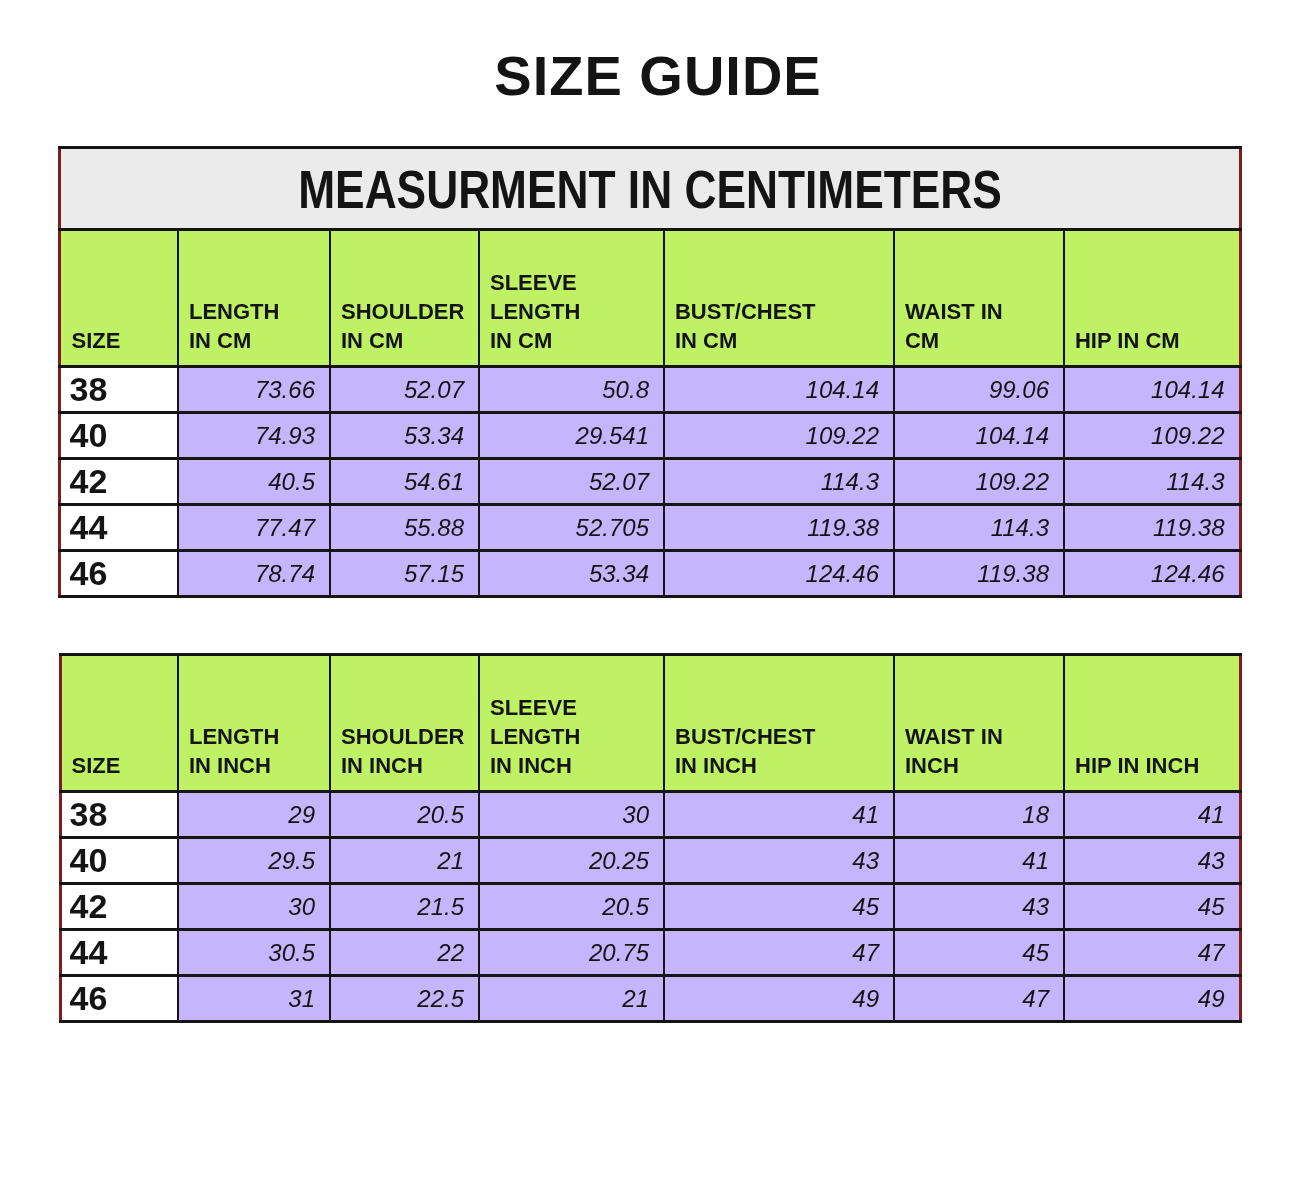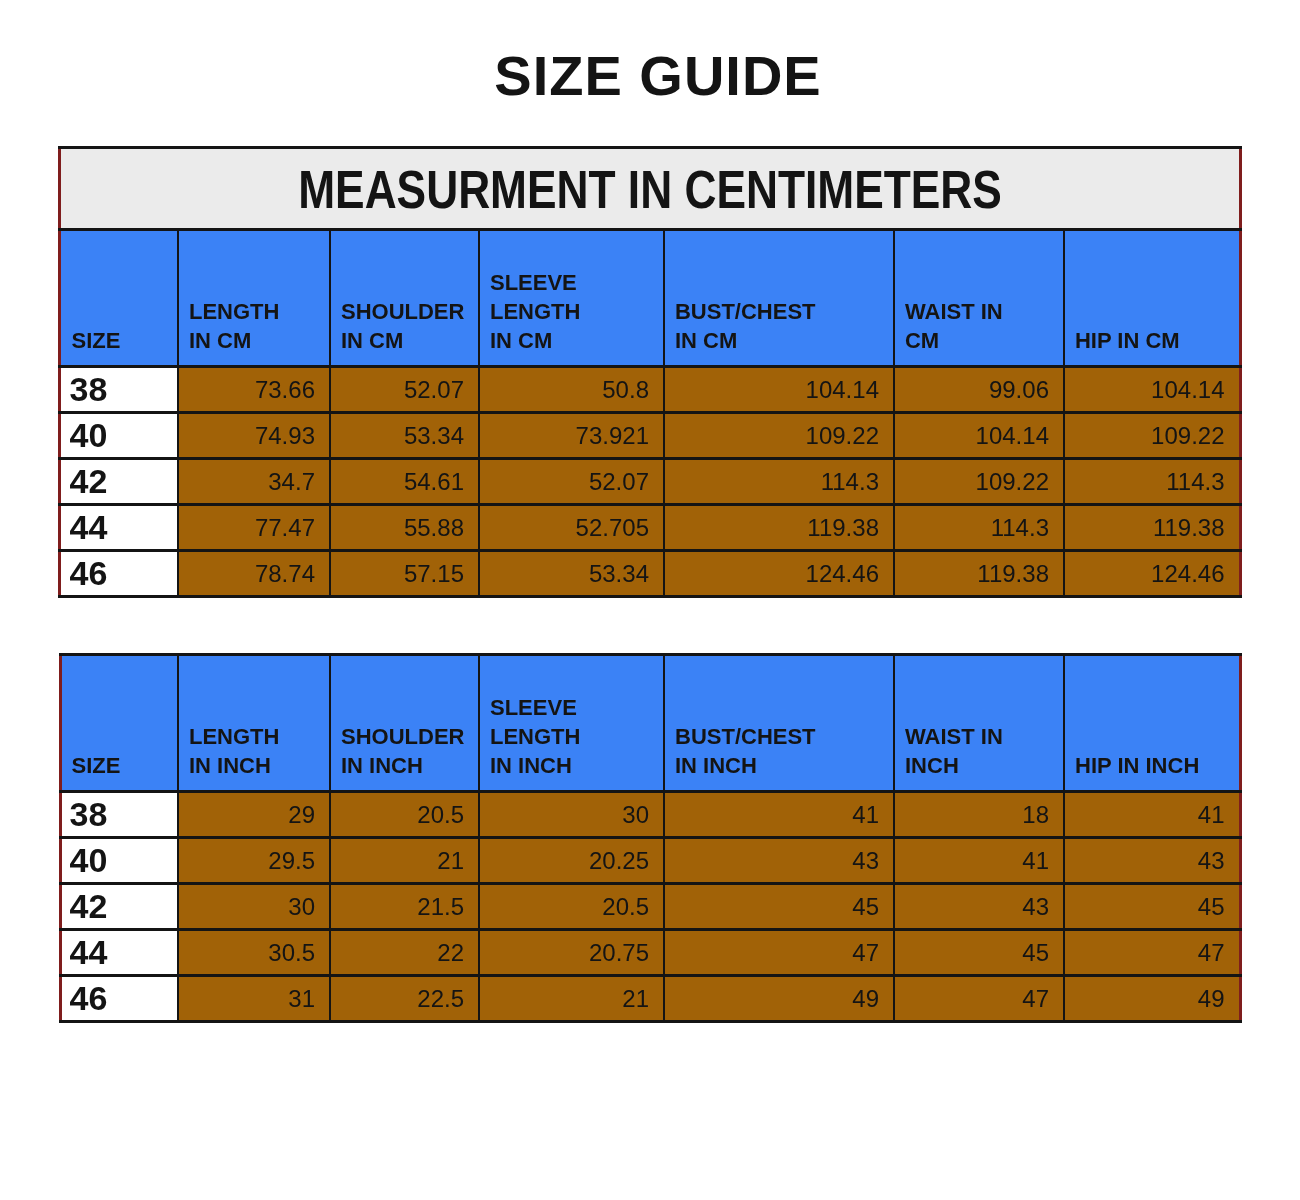--- a/index.html
+++ b/index.html
@@ -52,39 +52,40 @@
   }
   .cols th {
     height: 137px;
     vertical-align: bottom;
     text-align: left;
     font-size: 22px;
     font-weight: bold;
     line-height: 1.32;
     padding: 8px 8px 10px 10px;
     white-space: pre-line;
-    background: #3b82f6;
+    background: #bef264;
   }
   .size-table tbody tr { height: 46px; margin-top: 28px; }
   .size-table tbody th {
     text-align: left;
     font-size: 34px;
     font-weight: bold;
     padding: 0 4px 2px 8px;
     vertical-align: middle;
     line-height: 1;
     background: #ffffff;
   }
   .size-table tbody td {
     text-align: right;
     font-size: 24px;
     font-weight: normal;
     padding: 0 14px 0 4px;
     vertical-align: middle;
-    background: #a16207;
+    background: #c4b5fd;
+    font-style: italic;
   }
 </style>
 </head>
 <body>
 
 <div class="page">
 
   <h1 class="page-title">SIZE GUIDE</h1>
 
   <table class="size-table">
@@ -124,28 +125,28 @@
           <td>52.07</td>
           <td>50.8</td>
           <td>104.14</td>
           <td>99.06</td>
           <td>104.14</td>
         </tr>
         <tr>
           <th>40</th>
           <td>74.93</td>
           <td>53.34</td>
-          <td>73.921</td>
+          <td>29.541</td>
           <td>109.22</td>
           <td>104.14</td>
           <td>109.22</td>
         </tr>
         <tr>
           <th>42</th>
-          <td>34.7</td>
+          <td>40.5</td>
           <td>54.61</td>
           <td>52.07</td>
           <td>114.3</td>
           <td>109.22</td>
           <td>114.3</td>
         </tr>
         <tr>
           <th>44</th>
           <td>77.47</td>
           <td>55.88</td>

